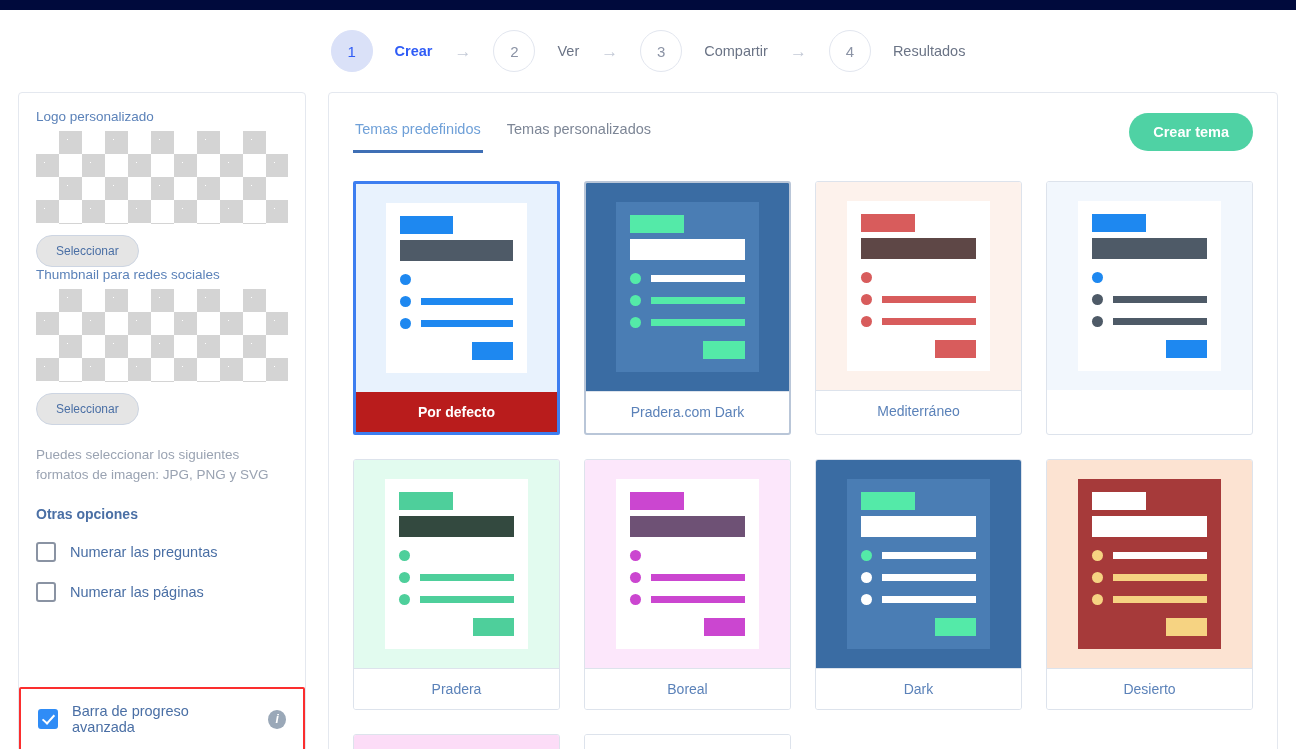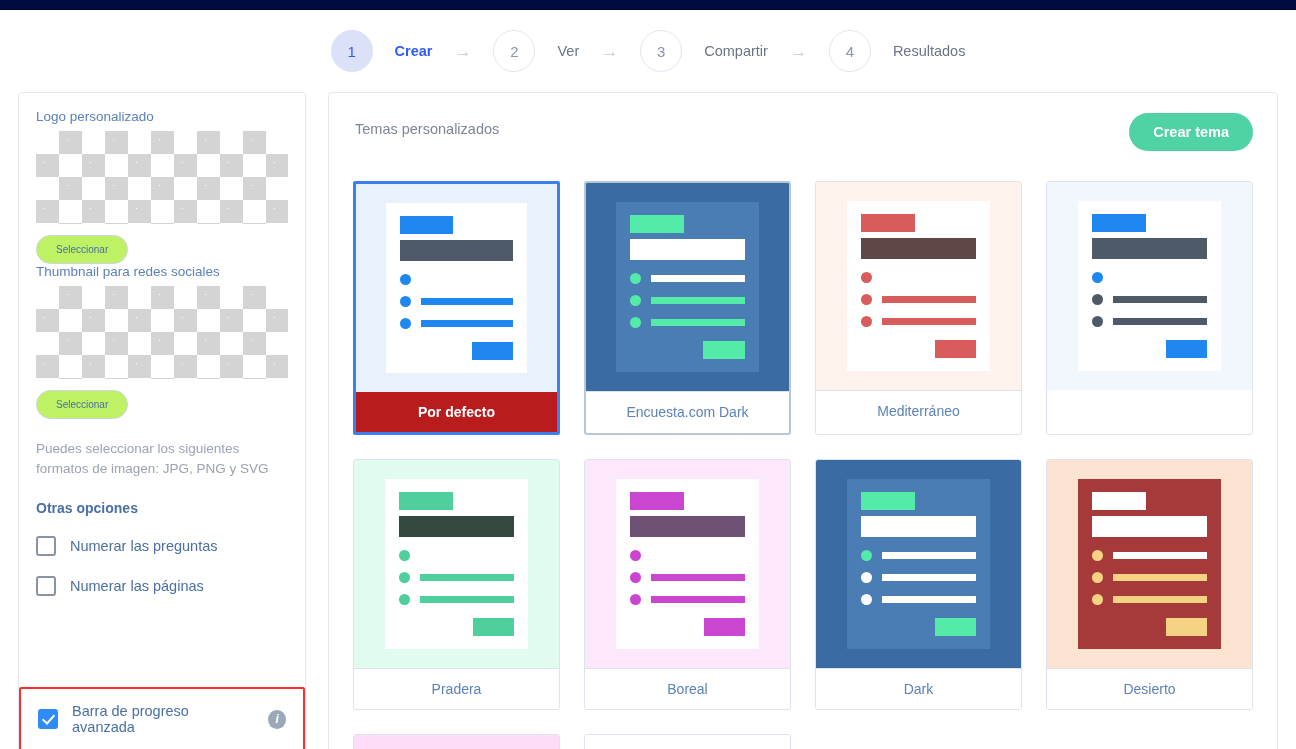--- a/index.html
+++ b/index.html
@@ -90,22 +90,22 @@
     background-size: 46px 46px;
     background-position: 0 0, 23px 23px;
   }
   .btn-outline {
     margin-top: 11px;
     display: inline-block;
     padding: 8px 19px;
     border: 1px solid #cdd5e2;
     border-radius: 19px;
     color: #4a6fa5;
-    font-size: 10px;
-    background: #bef264;
+    font-size: 12px;
+    background: #e5e5e5;
     cursor: pointer;
   }
   .hint {
     margin-top: 20px;
     font-size: 13.5px;
     color: #9aa3b2;
     line-height: 1.45;
   }
   .section-title {
     margin-top: 22px;
@@ -326,20 +326,21 @@
             <div class="opt-label">Barra de progreso avanzada</div>
             <div class="info-icon">i</div>
           </div>
         </div>
       </div>
   </aside>
 
   <section class="main">
     <div class="tabs-row">
       <div class="tabs" id="tabs">
+          <div class="tab active">Temas predefinidos</div>
           <div class="tab">Temas personalizados</div>
         </div>
       <button class="btn-green">Crear tema</button>
     </div>
     <div class="grid" id="theme-grid">
         <div class="theme-card active">
           <div class="badge">Tema activo</div>
           <div class="preview" style="background:#e8f2fd">
             <div class="sheet" style="background:#ffffff">
               <div class="p-head" style="background:#1e88f0"></div>
@@ -378,21 +379,21 @@
                   <span class="p-bar" style="background:#54eaa8"></span>
                 </div>
                 <div class="p-row">
                   <span class="p-dot" style="background:#54eaa8"></span>
                   <span class="p-bar" style="background:#54eaa8"></span>
                 </div>
               </div>
               <div class="p-btn" style="background:#54eaa8"></div>
             </div>
           </div>
-          <div class="card-name">Encuesta.com Dark</div>
+          <div class="card-name">Pradera.com Dark</div>
         </div>
         <div class="theme-card">
           <div class="preview" style="background:#fdf2ec">
             <div class="sheet" style="background:#ffffff">
               <div class="p-head" style="background:#d85c5c"></div>
               <div class="p-title" style="background:#5e4746"></div>
               <div class="p-rows">
                 <div class="p-row">
                   <span class="p-dot" style="background:#d85c5c"></span>
                   <span class="p-bar" style="background:transparent"></span>

